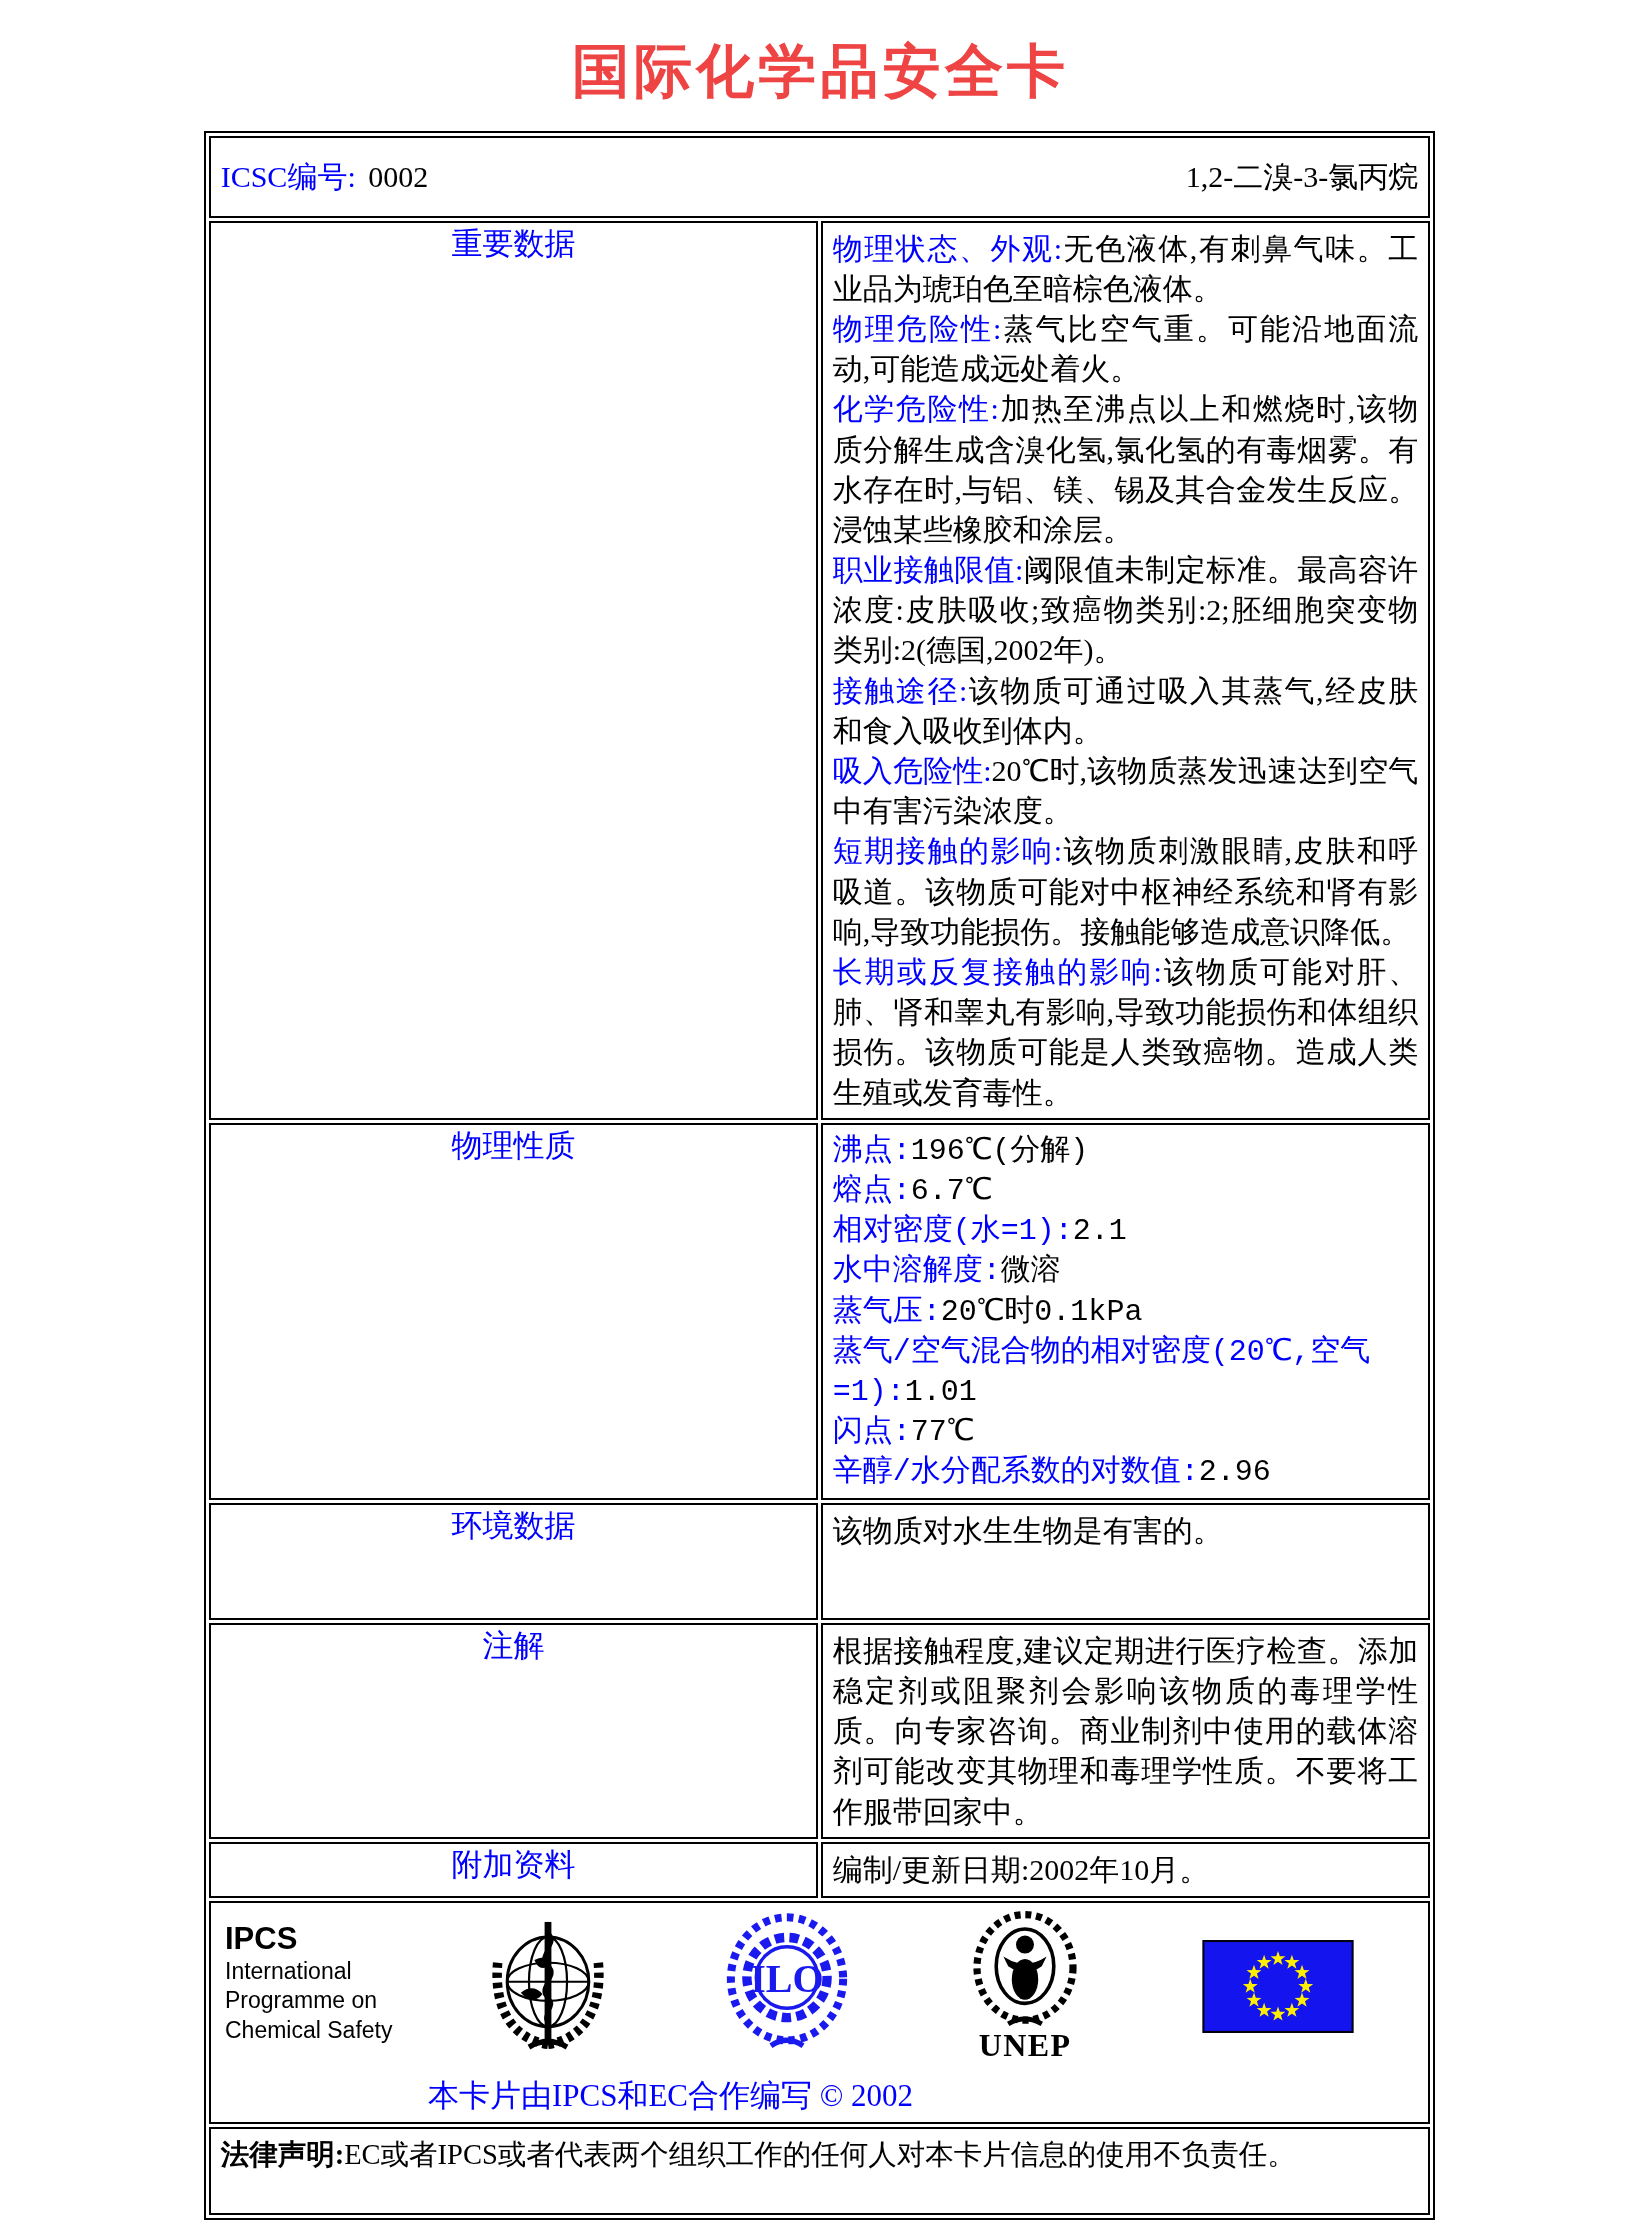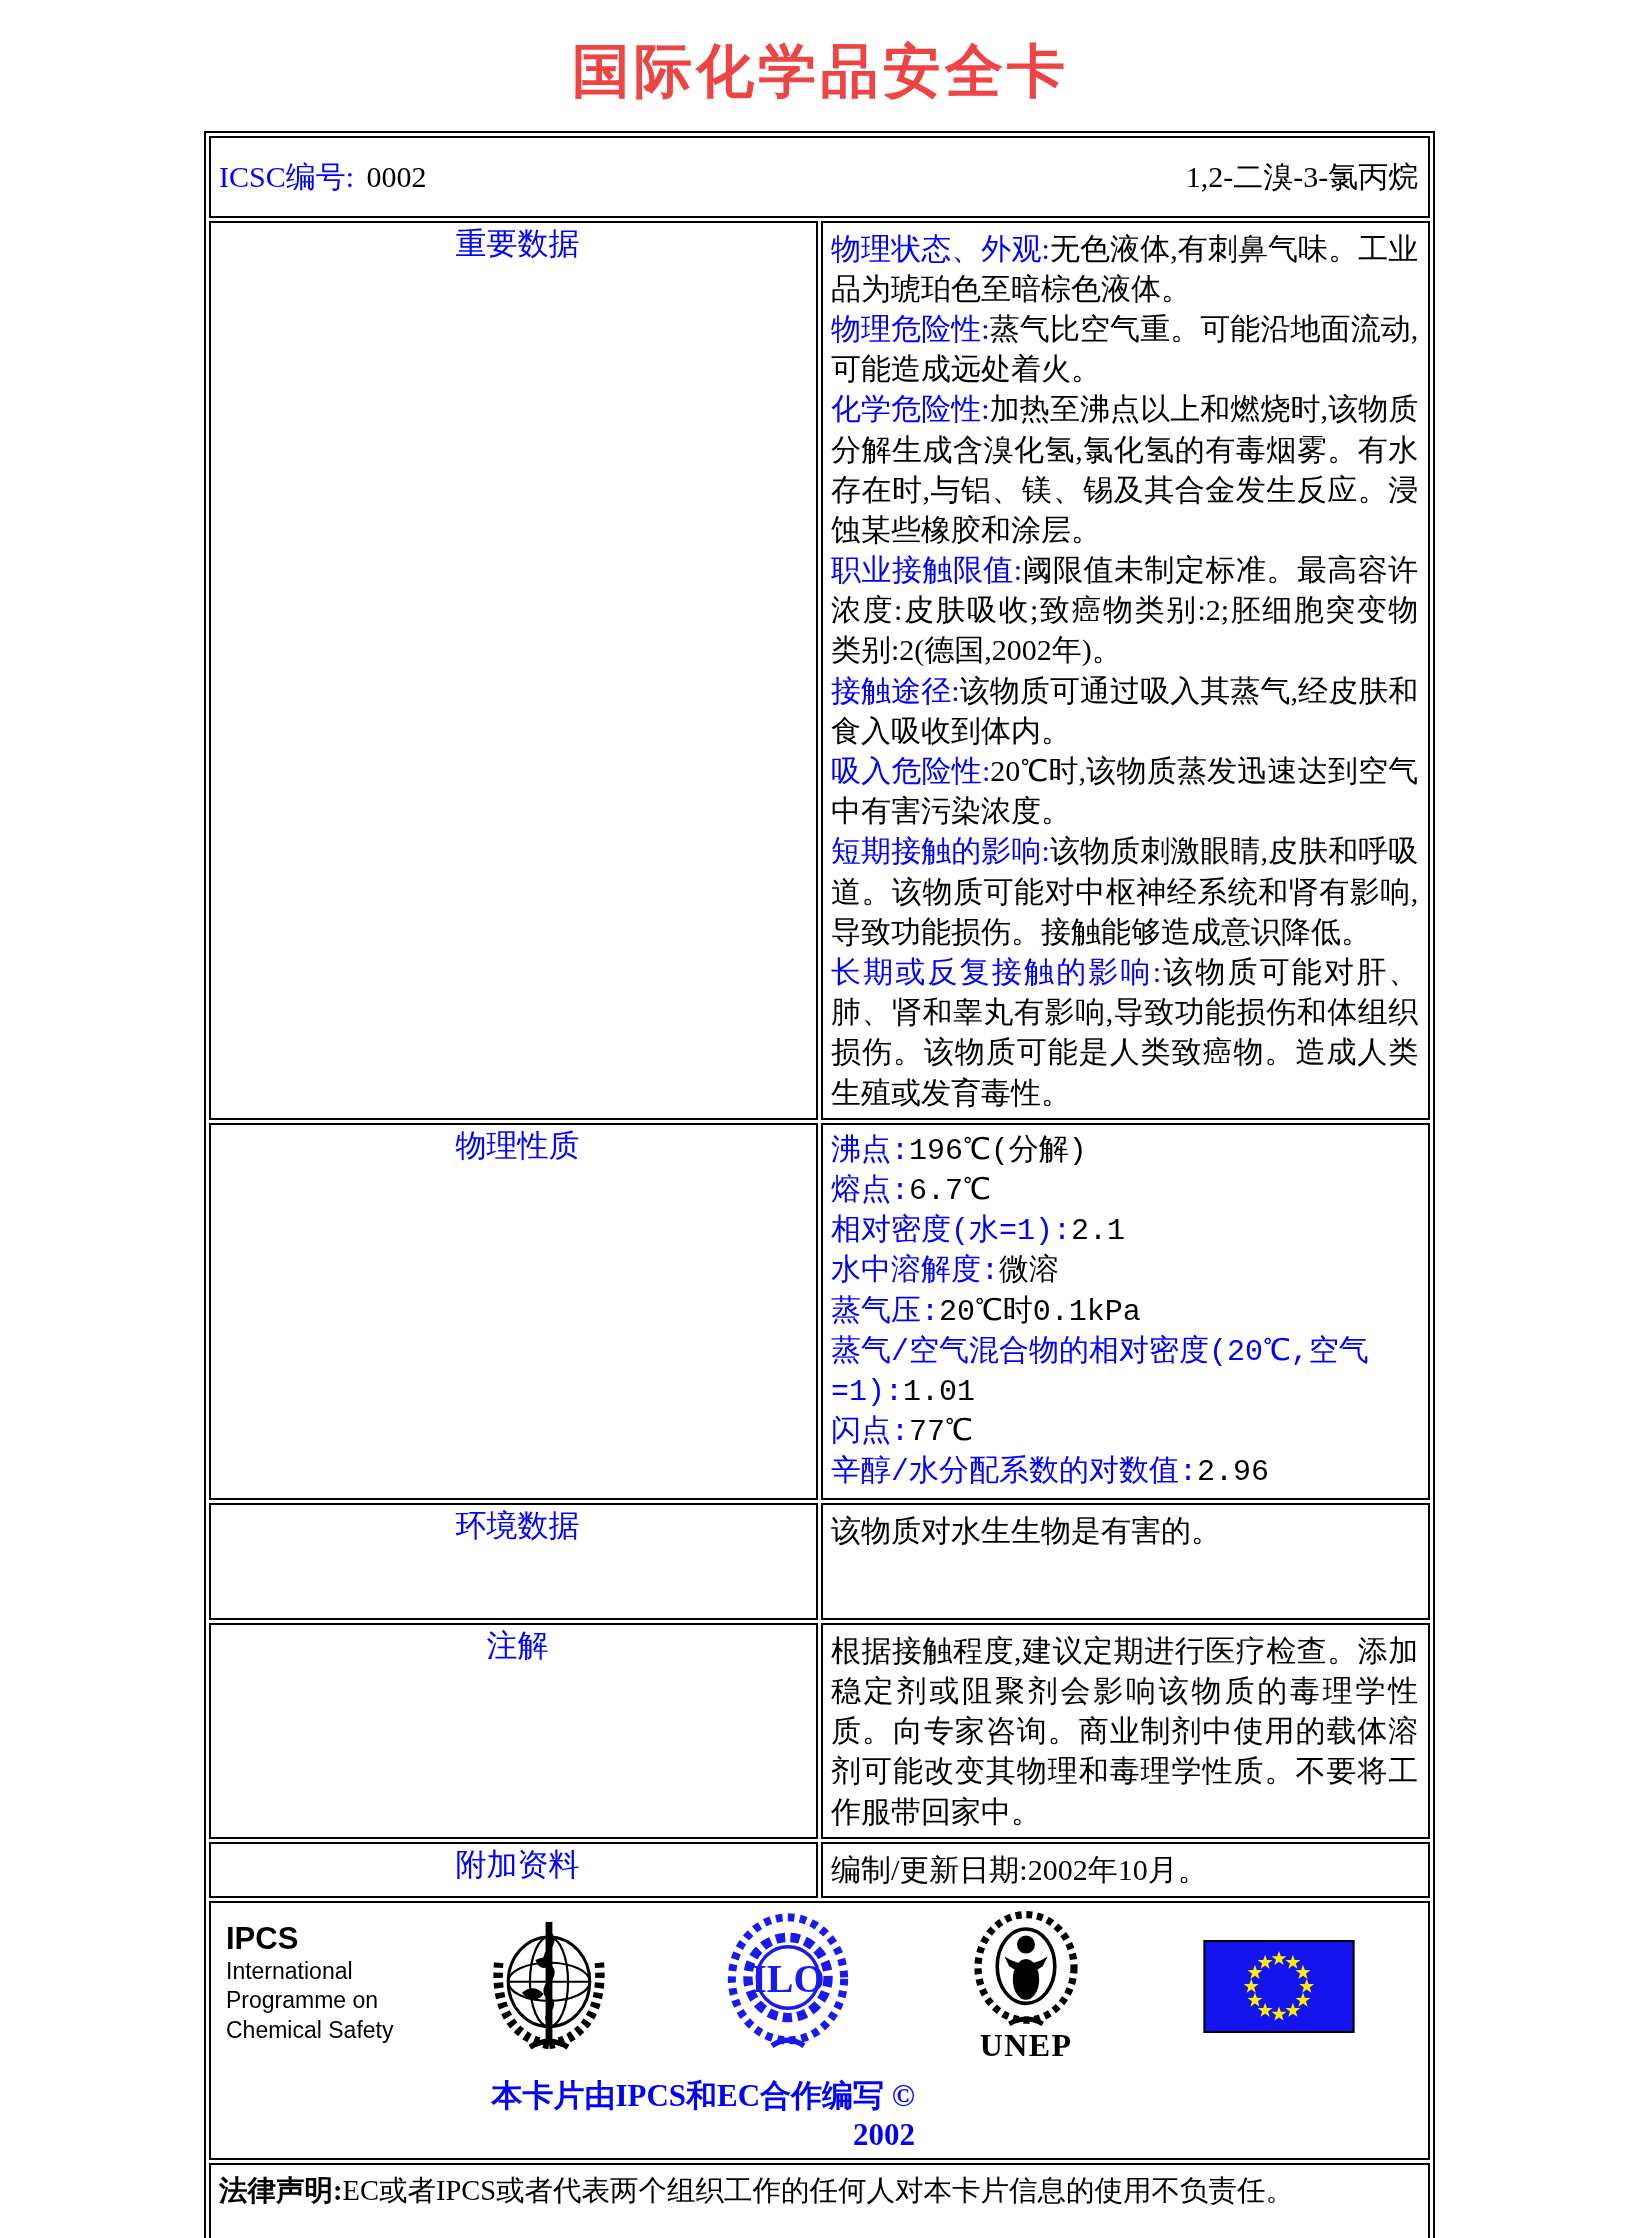--- a/index.html
+++ b/index.html
@@ -11,21 +11,21 @@
   .title {
     position:absolute; left:205px; top:33px; width:1231px;
     text-align:center; font-size:58px; font-weight:bold; color:#ef4444;
     letter-spacing:4.2px;
   }
   table.card {
     position:absolute; left:204px; top:131px; width:1231px;
     border:2.8px solid #000; border-collapse:separate; border-spacing:3.5px;
     background:#ffffff; table-layout:fixed;
   }
-  table.card td { border:2.1px solid #000; vertical-align:top;padding-left:8px; }
+  table.card td { border:2.1px solid #000; vertical-align:top; }
   td.side {
     width:175px; text-align:center; vertical-align:middle;
     color:#0000ff; font-size:31px;
   }
   td.content { padding:5.6px 9.7px; font-size:30px; line-height:1.34; }
   .r1 td { height:82px; }
   .r2 td { height:709px; }
   .r3 td { height:343px; }
   .r4 td { height:117px; }
   .r5 td { height:185px; }
@@ -45,22 +45,22 @@
   .logo-row { display:flex; align-items:flex-start; }
   .ipcs-block { margin-left:7px; width:171px; font-family:"Liberation Sans", sans-serif; padding-top:9.7px; }
   .ipcs-acronym { font-weight:bold; font-size:31px; }
   .ipcs-line { font-size:23px; line-height:1.28; }
   .logo-who { margin-left:84px; margin-top:1.4px; }
   .logo-ilo { margin-left:104px; margin-top:1.4px; }
   .unep-block { margin-left:111px; text-align:center; }
   .unep-label { font-family:"Liberation Serif", serif; font-weight:bold; font-size:32px; letter-spacing:1.4px; margin-top:-5.6px; }
   .logo-eu { margin-left:117px; margin-top:29px; }
   .footer-caption {
-    margin-top:11px; margin-left:209px; width:487px; text-align:right;
-    color:#0000ff; font-weight:bold; font-size:31px;
+    margin-top:11px; margin-left:209px; width:487px; text-align:center;
+    color:#0000ff; font-weight:normal; font-size:31px;
   }
 </style>
 </head>
 <body>
 
 <div class="page">
 
   <div class="title">国际化学品安全卡</div>
 
   <table class="card">

